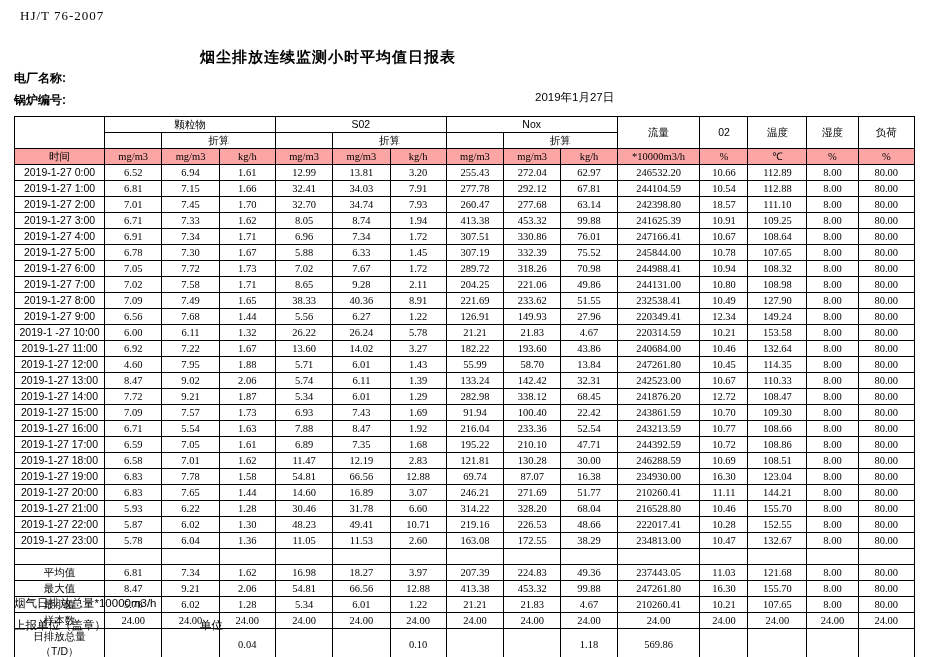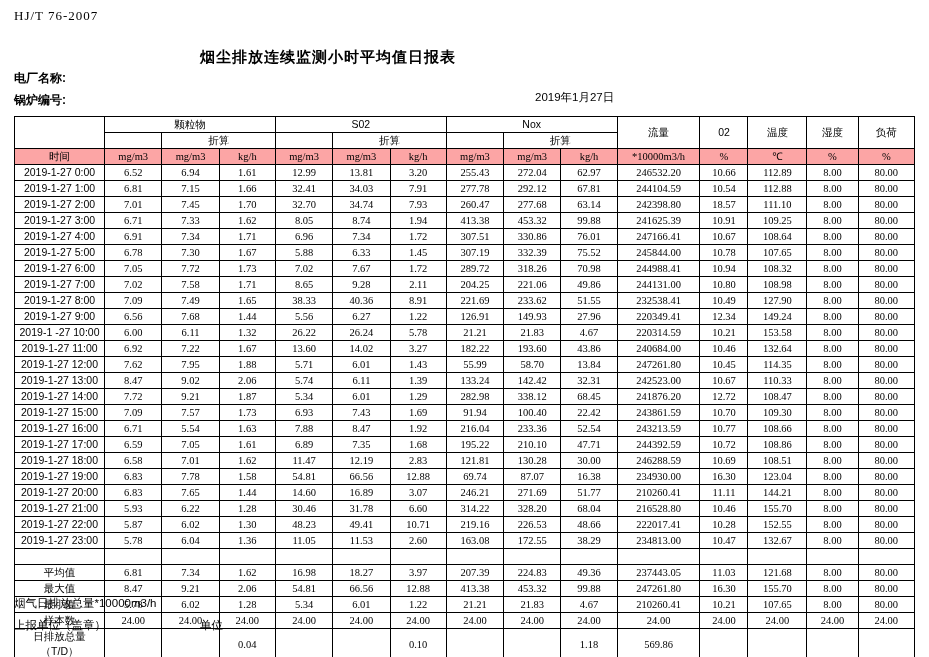--- a/index.html
+++ b/index.html
@@ -6,21 +6,21 @@
   body{
     width:929px;height:657px;
     background:#ffffff;
     font-family:"Liberation Sans", sans-serif;
     color:#000;
     font-size:11px;
     position:relative;
     overflow:hidden;
   }
   .std-code{
-    position:absolute;left:14px;top:8px;
+    position:absolute;left:20px;top:8px;
     font-family:"Liberation Serif", serif;
     font-size:13px;letter-spacing:1px;text-align:center;
   }
   .doc-title{
     position:absolute;left:200px;top:48px;
     font-size:15px;font-weight:bold;
     letter-spacing:1px;
   }
   .plant-label{
     position:absolute;left:14px;top:70px;
@@ -312,21 +312,21 @@
         <td>193.60</td>
         <td>43.86</td>
         <td>240684.00</td>
         <td>10.46</td>
         <td>132.64</td>
         <td>8.00</td>
         <td>80.00</td>
       </tr>
       <tr>
         <td class="rowlabel">2019-1-27 12:00</td>
-        <td>7.62</td>
+        <td>4.60</td>
         <td>7.95</td>
         <td>1.88</td>
         <td>5.71</td>
         <td>6.01</td>
         <td>1.43</td>
         <td>55.99</td>
         <td>58.70</td>
         <td>13.84</td>
         <td>247261.80</td>
         <td>10.45</td>

